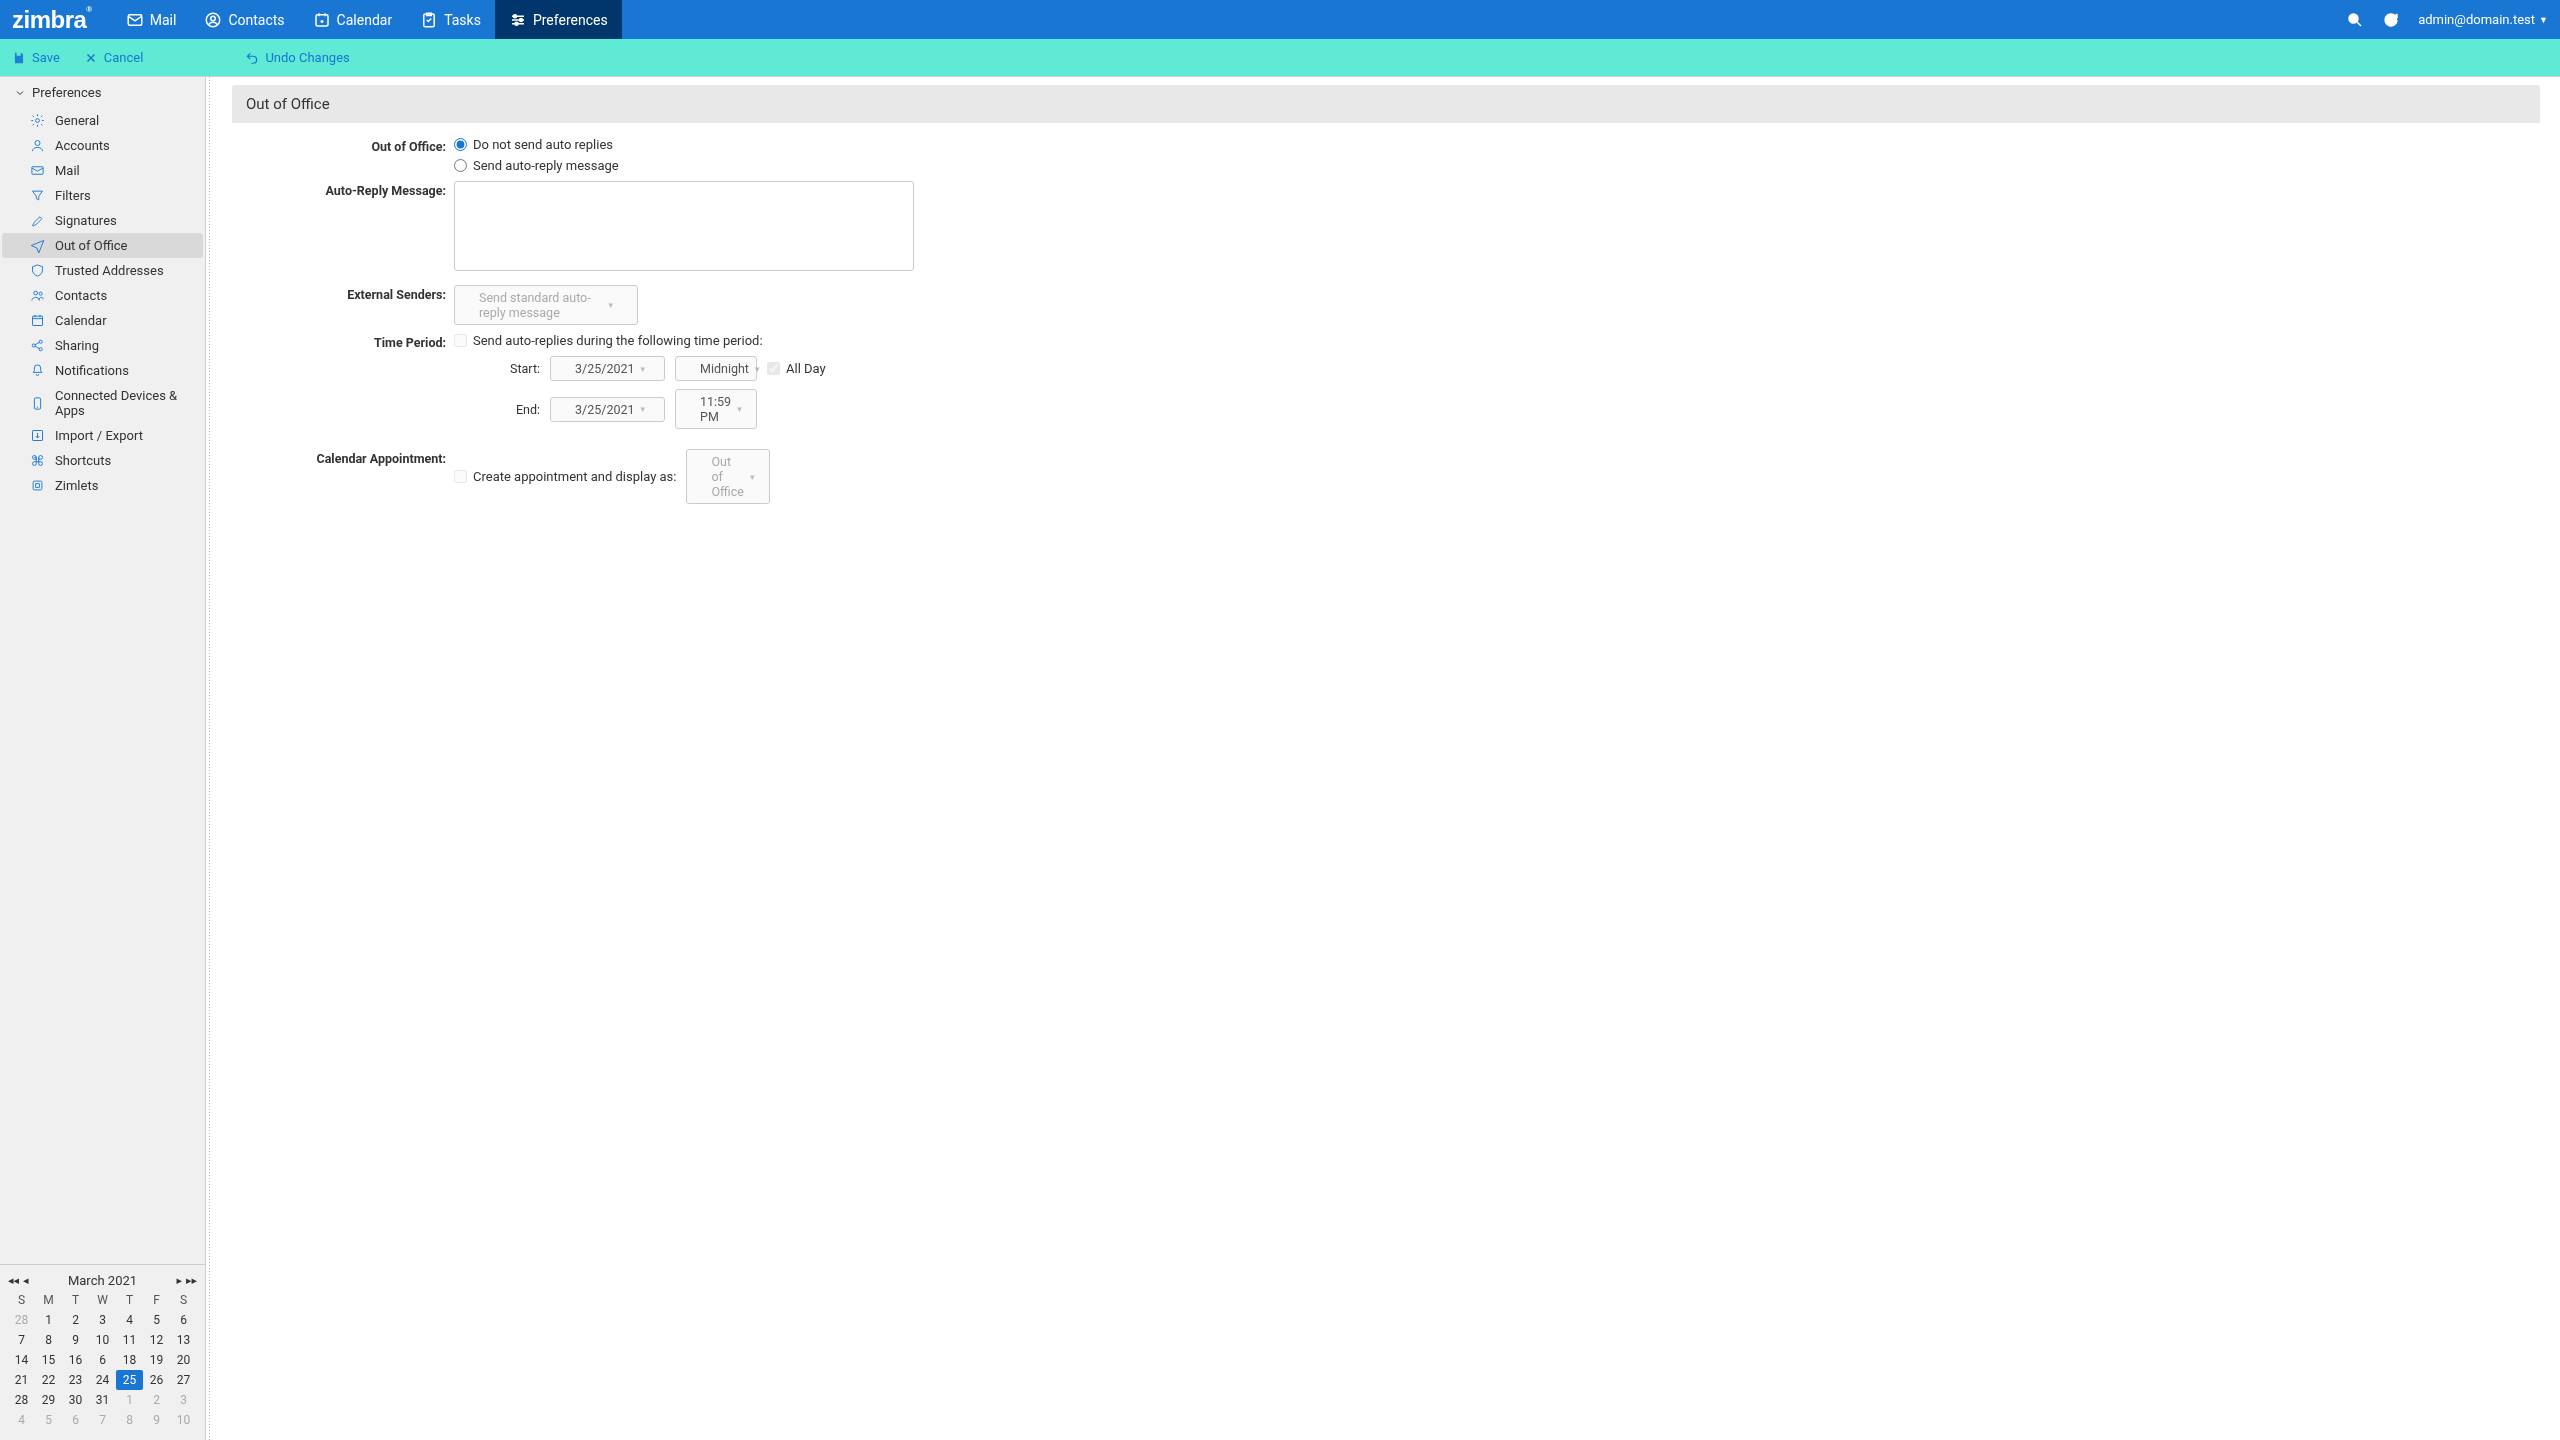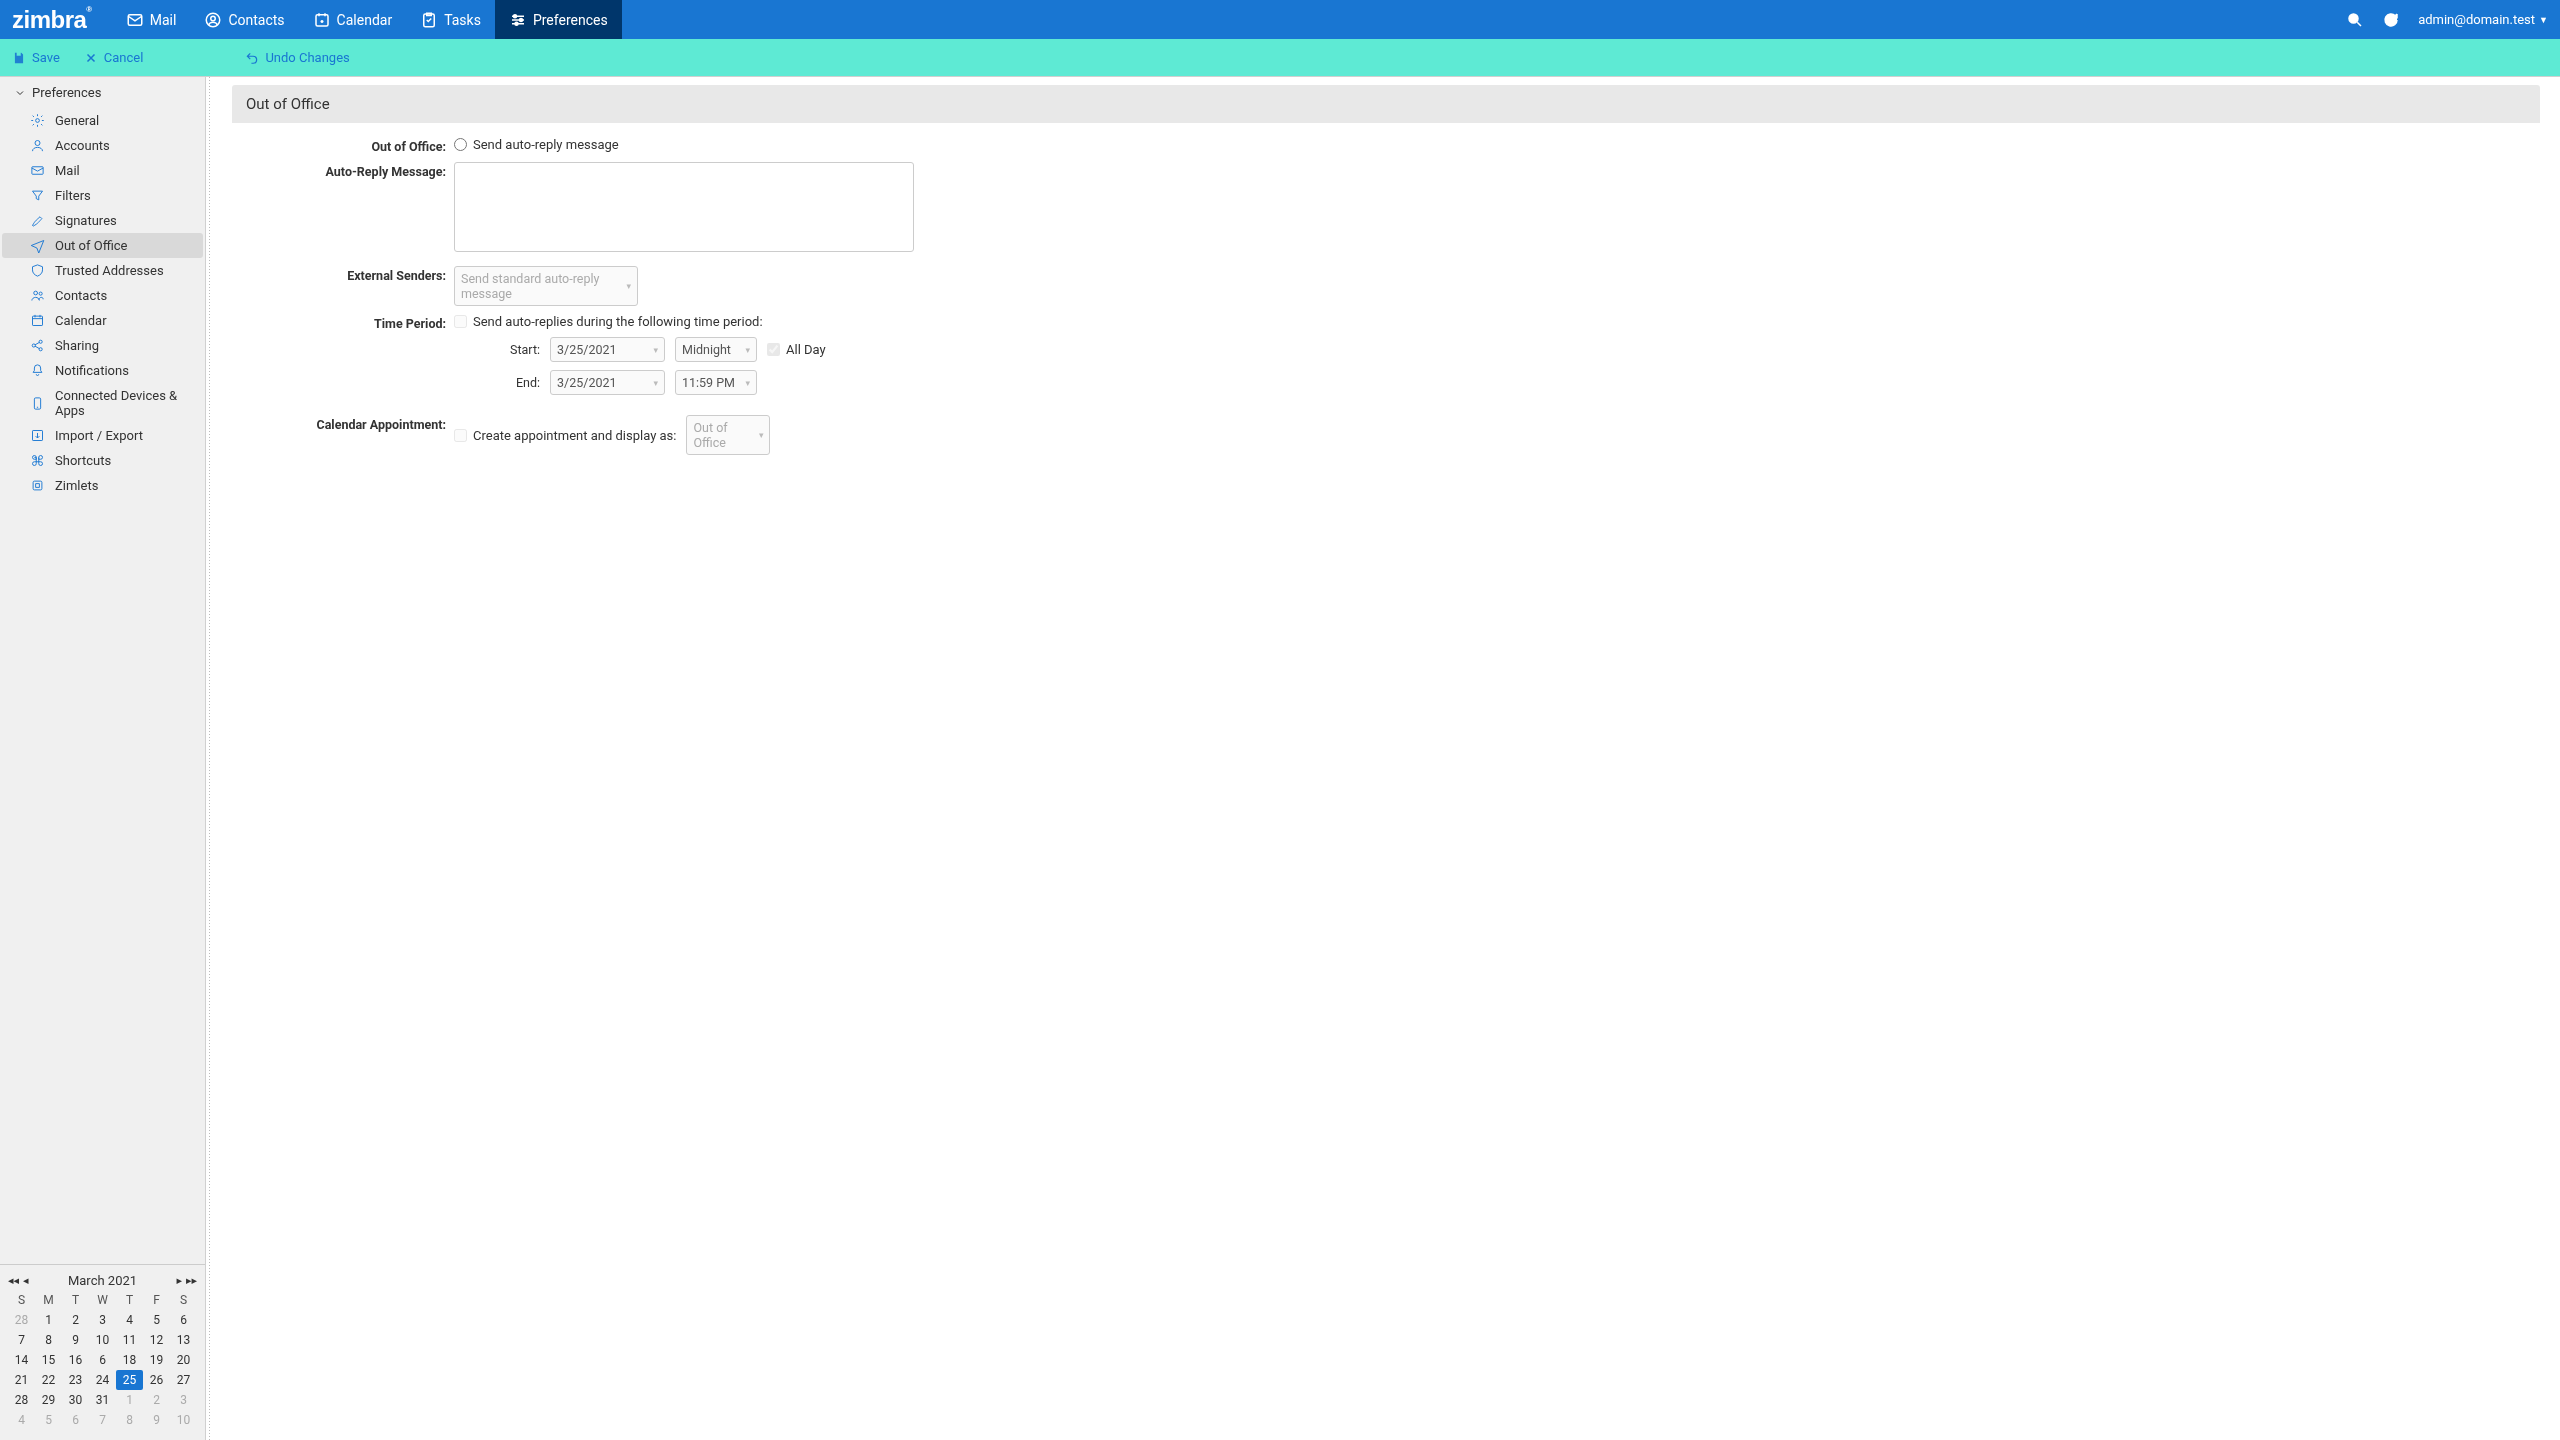--- a/index.html
+++ b/index.html
@@ -47,21 +47,21 @@
   
   
   .content { flex:1; padding: 8px 20px; overflow:auto;}
   .panel-title { background:#e8e8e8; padding: 10px 14px; font-size:15px; border-radius:3px 3px 0 0; margin-bottom:10px;}
   .form-row { display:flex; padding: 4px 0; align-items:flex-start; }
   .form-label { width: 222px; text-align:right; font-weight:bold; font-size:12.5px; padding-right:8px; padding-top:2px;}
   .form-field { flex:1; font-size:13px; display:flex; flex-direction:column; gap:6px;}
   .radio-row, .check-row { display:flex; align-items:center; gap:6px; }
   .radio-row input[type="radio"]{ accent-color:#1976d2;}
   textarea.msg { width:460px; height:90px; border:1px solid #ccc; border-radius:3px; resize:none; padding:4px; font-family:inherit; font-size:12px;}
-  .select-box { display:inline-flex; align-items:center; border:1px solid #ccc; border-radius:3px; padding:4px 6px; font-size:12.5px; color:#888; gap:6px; background:#fff;}
+  .select-box { display:inline-flex; align-items:center; border:1px solid #ccc; border-radius:3px; padding:4px 24px; font-size:12.5px; color:#888; gap:6px; background:#fff;}
   .select-box.dis { color:#aaa; background:#fafafa;}
   .select-box .chev { font-size:9px; color:#bbb;}
   .inline-group { display:flex; align-items:center; gap:10px;}
   .sub-label { width:86px; text-align:right; font-size:12.5px;}
   .date-select { width:115px; justify-content:space-between;}
   .time-select { width:82px; justify-content:space-between;}
   input[type="checkbox"] { accent-color:#999;}
   input[type="checkbox"]:disabled {opacity:0.5;}
   .splitter { width:6px; background-image: radial-gradient(#bbb 1px, transparent 1px); background-size:3px 3px; background-position:center; background-repeat:repeat-y; cursor:col-resize;}
 </style>
@@ -330,20 +330,24 @@
 
   <div class="splitter"></div>
 
   <div class="content">
     <div class="panel-title">Out of Office</div>
 
     <div class="form-row">
       <div class="form-label">Out of Office:</div>
       <div class="form-field">
         <label class="radio-row">
+            <input type="radio" name="ooo" checked="" style="">
+            <span>Do not send auto replies</span>
+          </label>
+        <label class="radio-row">
             <input type="radio" name="ooo" style="">
             <span>Send auto-reply message</span>
           </label>
       </div>
     </div>
 
     <div class="form-row">
       <div class="form-label">Auto-Reply Message:</div>
       <div class="form-field">
         <textarea class="msg" style=""></textarea>

